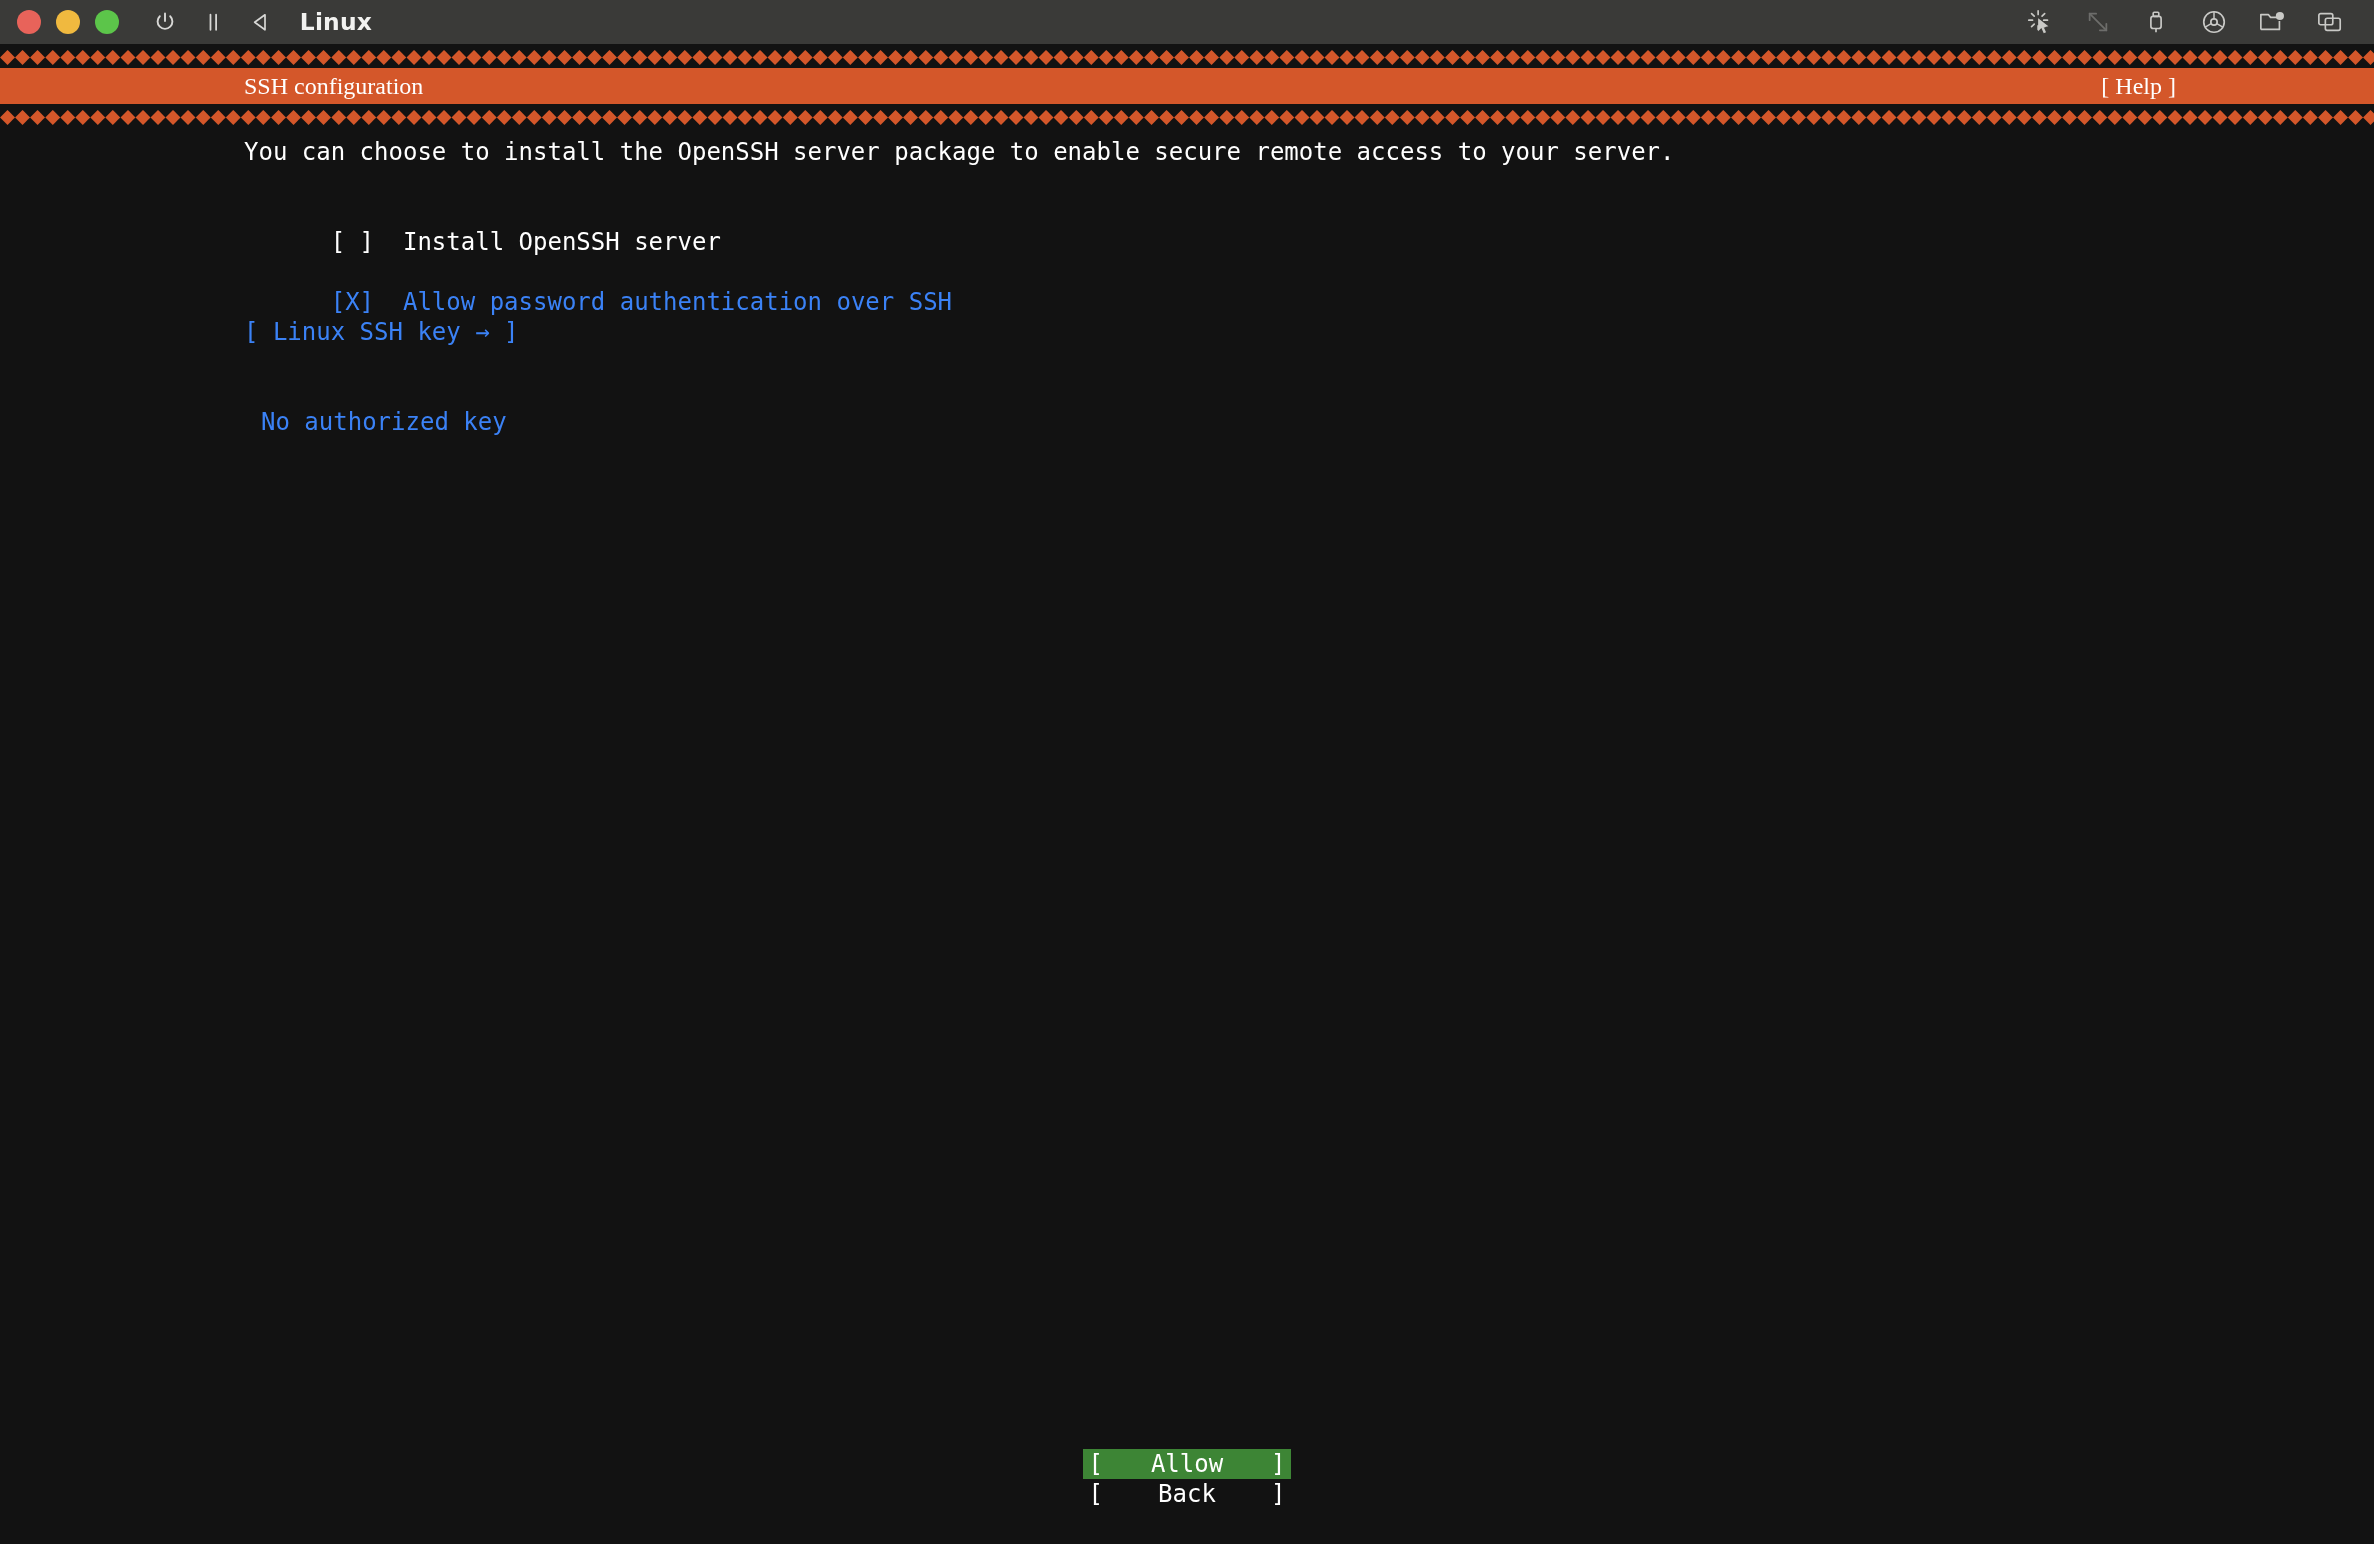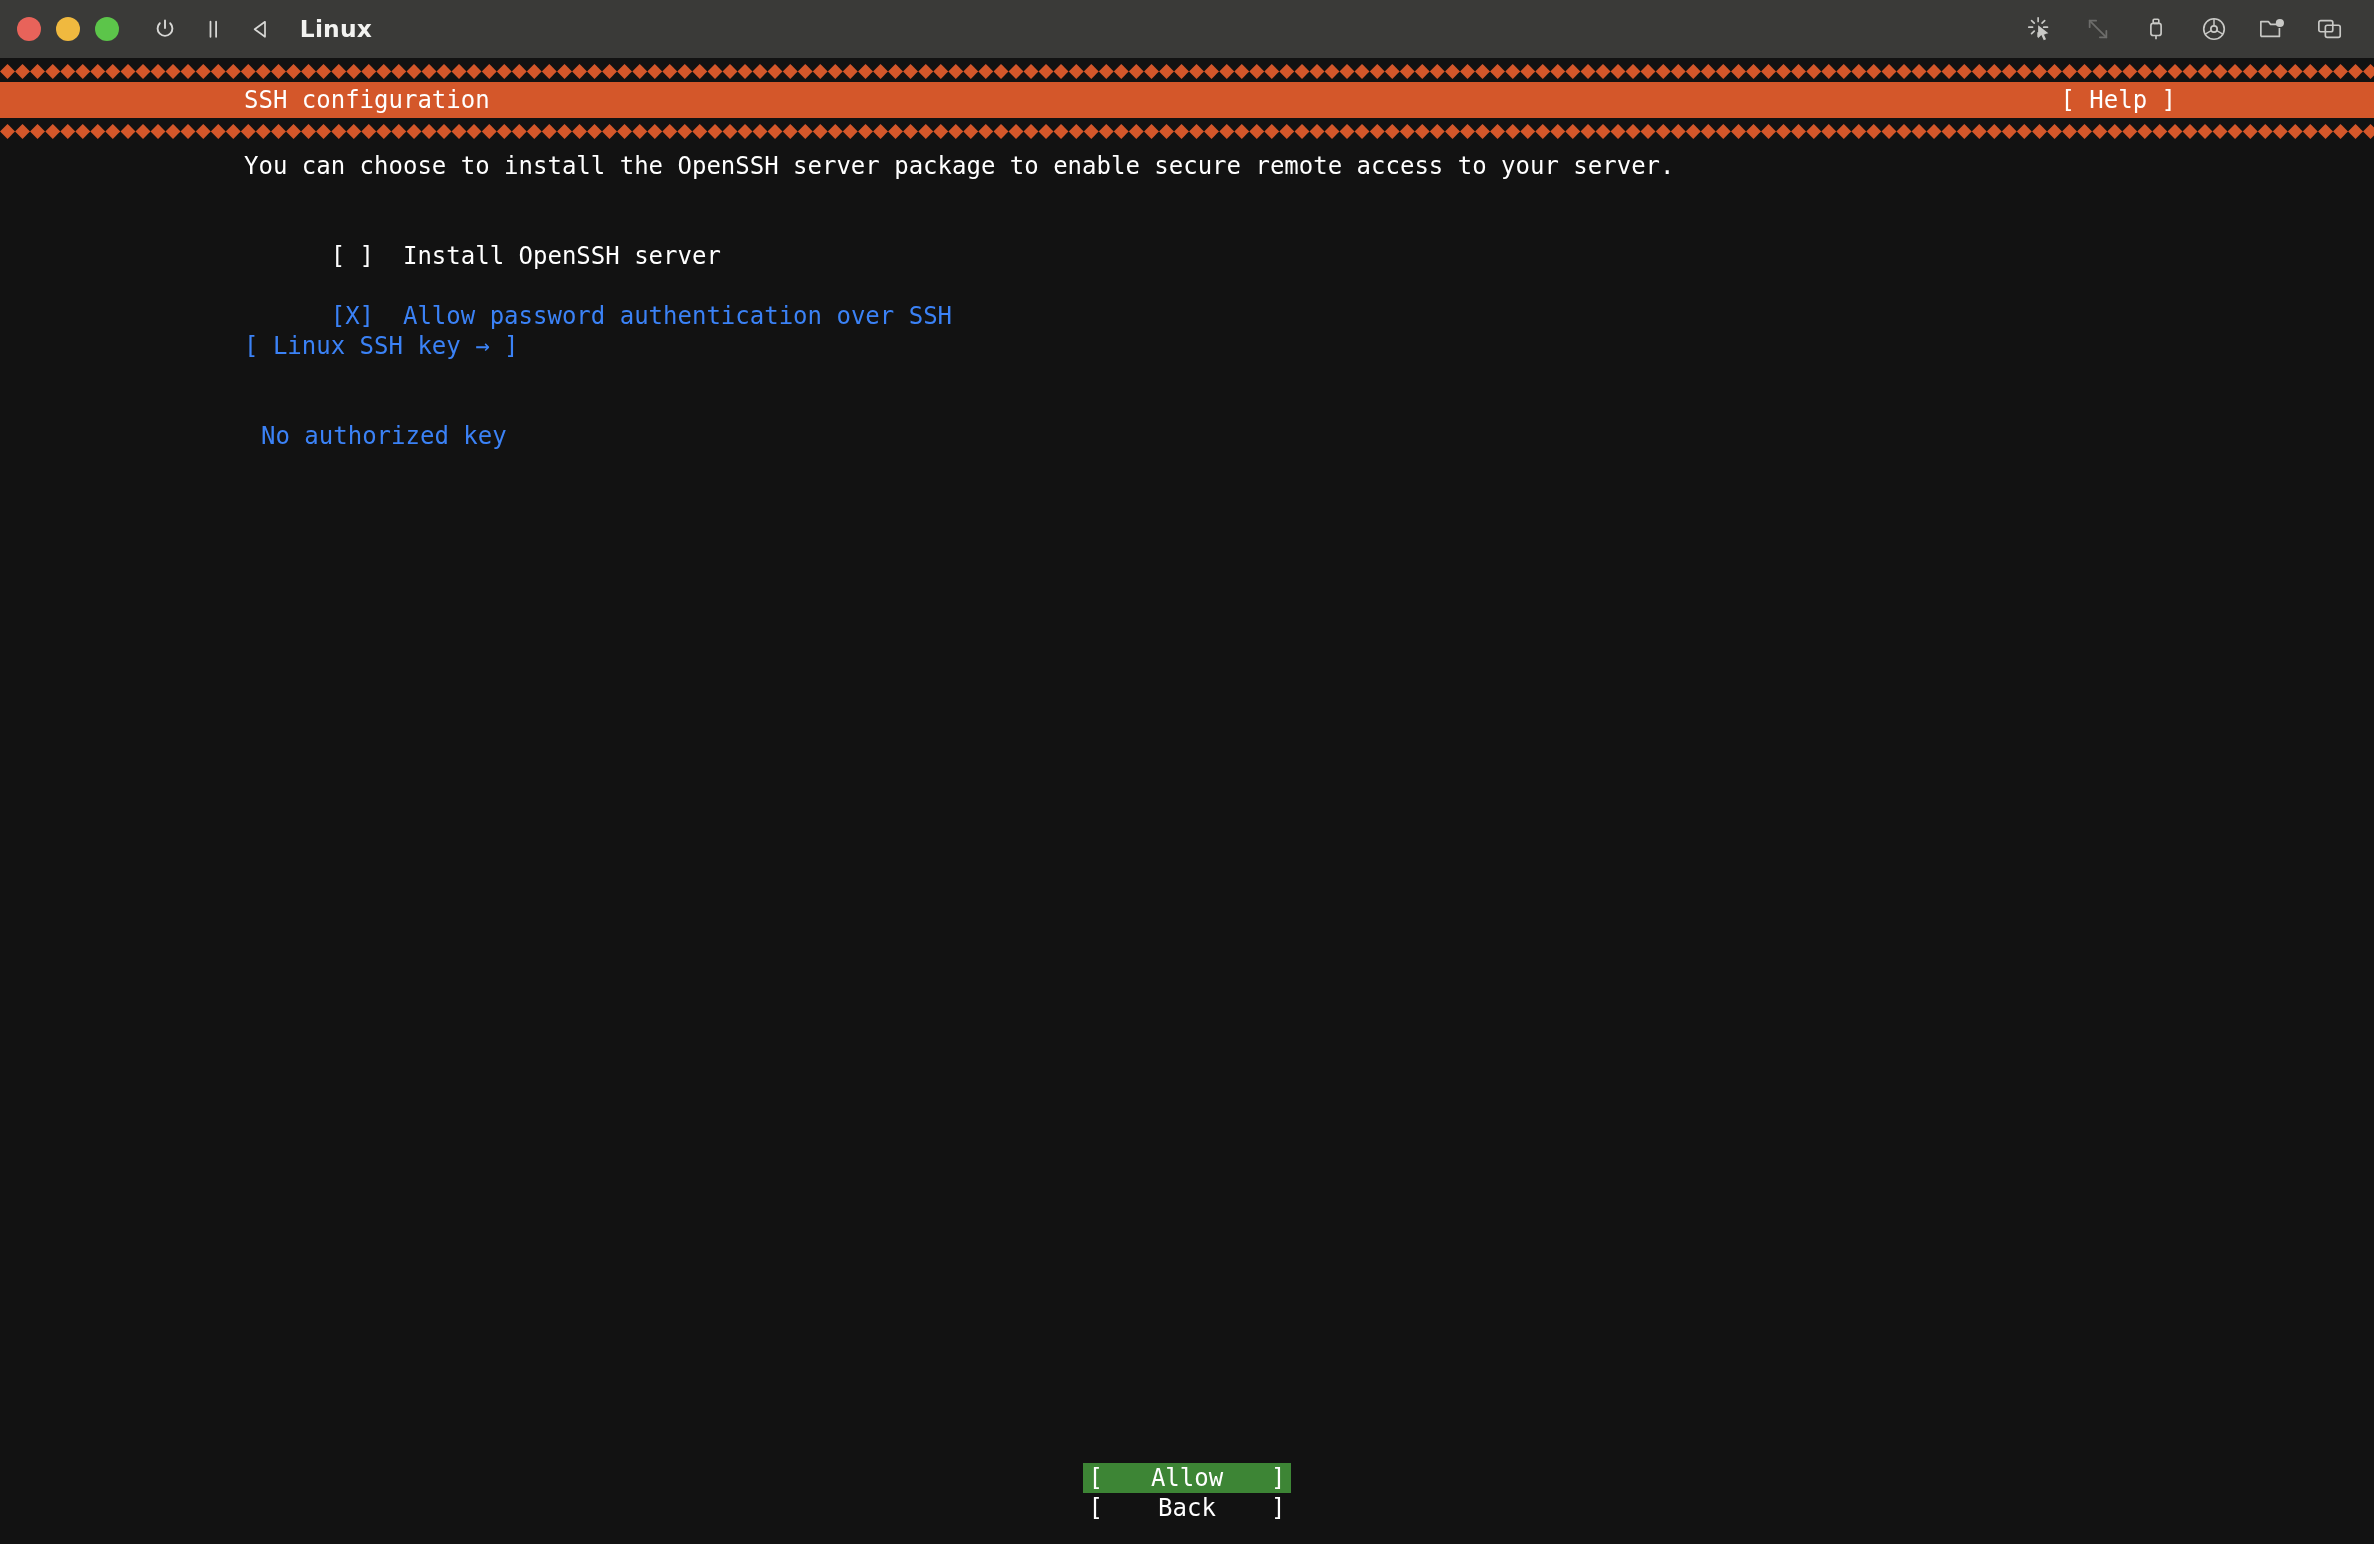--- a/index.html
+++ b/index.html
@@ -7,21 +7,21 @@
   html, body {
     width:2374px; height:1544px;
     background:#121212;
     font-family:"DejaVu Sans Mono","Liberation Mono",monospace;
     overflow:hidden;
   }
 
   
   .titlebar{
     position:relative;
-    height:58px;
+    height:44px;
     background:#3a3a38;
     display:flex;
     align-items:center;
     padding:0 20.6px 0 17px;
   }
   .traffic{ display:flex; align-items:center; gap:15px; }
   .dot{ width:24px; height:24px; border-radius:50%; display:block; }
   .dot.red{ background:#e8635a; }
   .dot.yellow{ background:#f0b93f; }
   .dot.green{ background:#5cc54a; }
@@ -87,20 +87,21 @@
   }
   .band{ background-image:none; }
 
   .header-bar{
     background:#d4572a;
     height:36px;
     display:flex;
     align-items:center;
     justify-content:space-between;
     padding:0 12px;
+    font-family:Liberation Serif, serif;
   }
   .header-title{
     color:#ffffff;
     font-size:24px;
     line-height:36px;
     padding-left:232px;
     white-space:pre;
   }
   .header-help{
     color:#ffffff;

